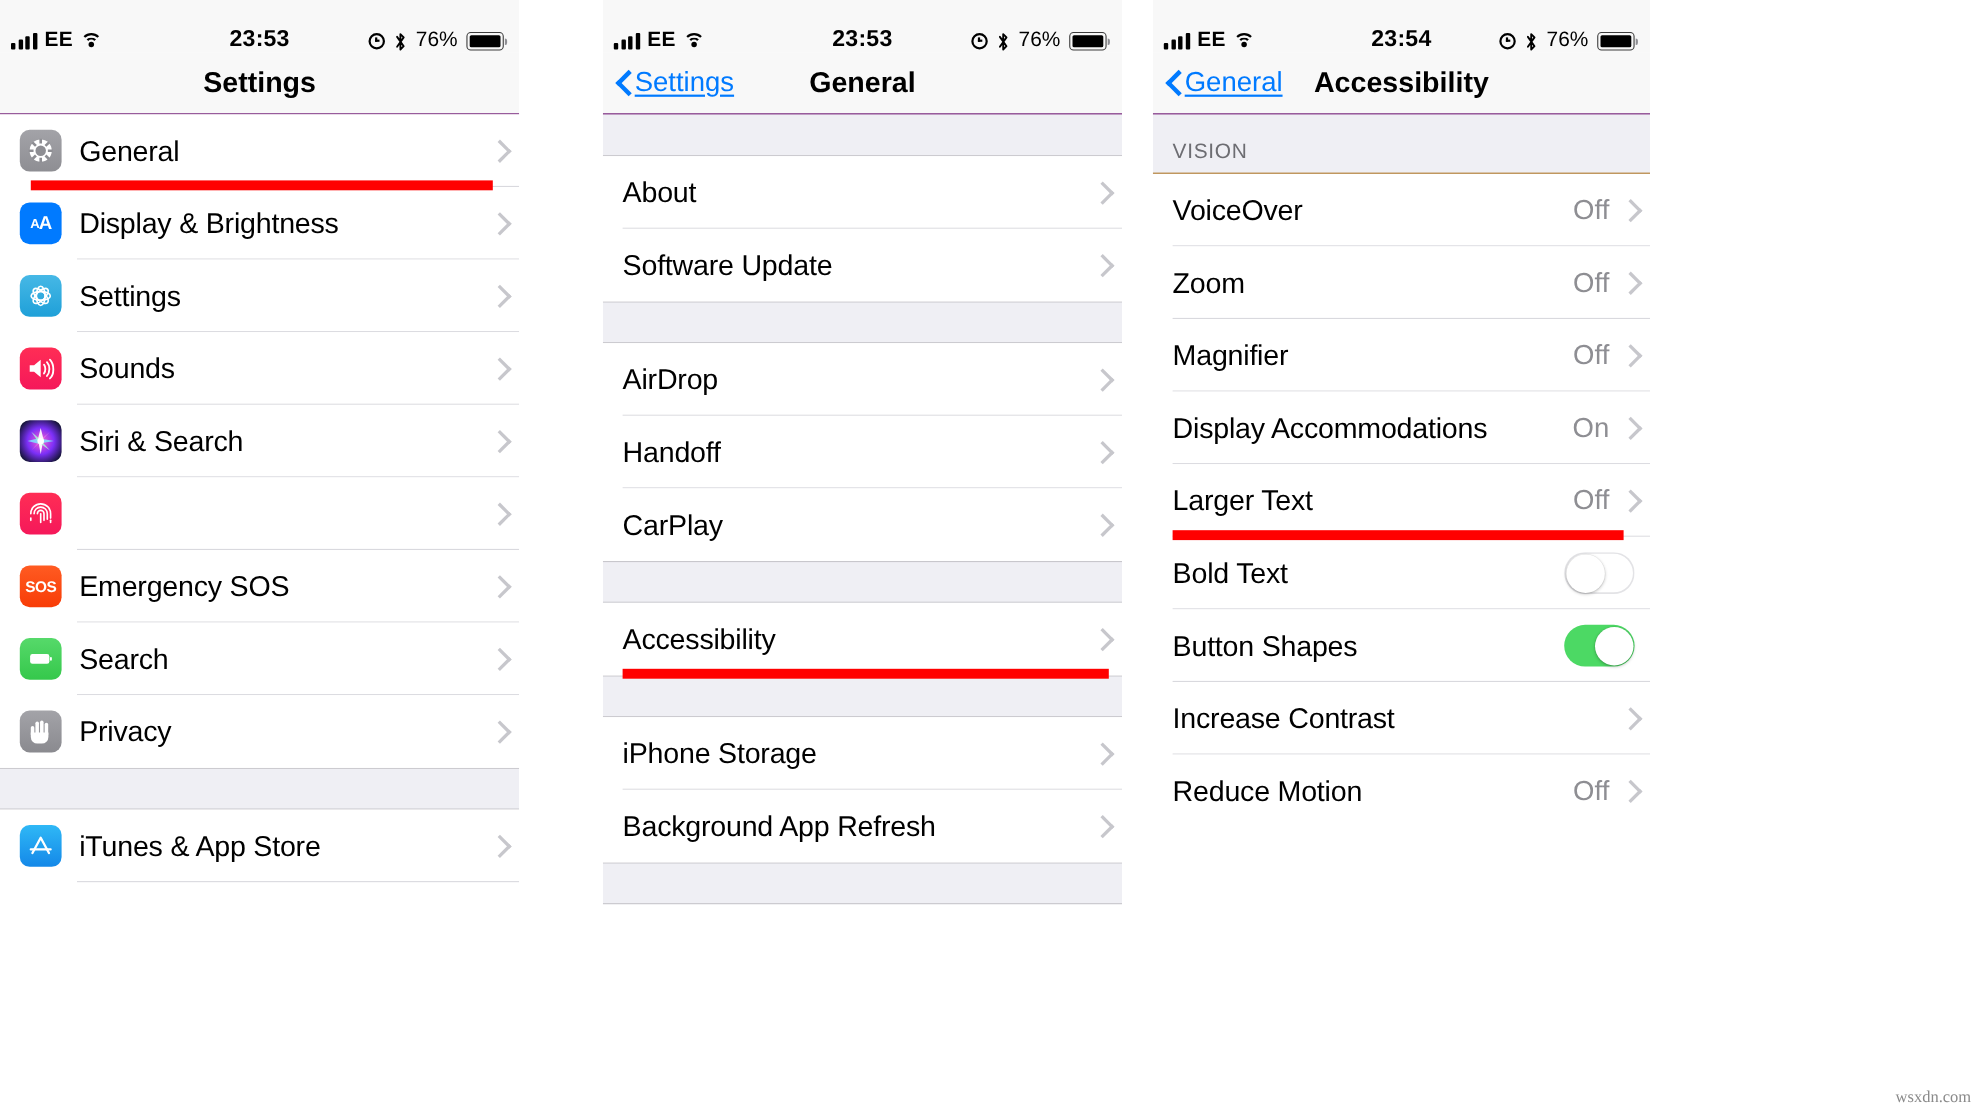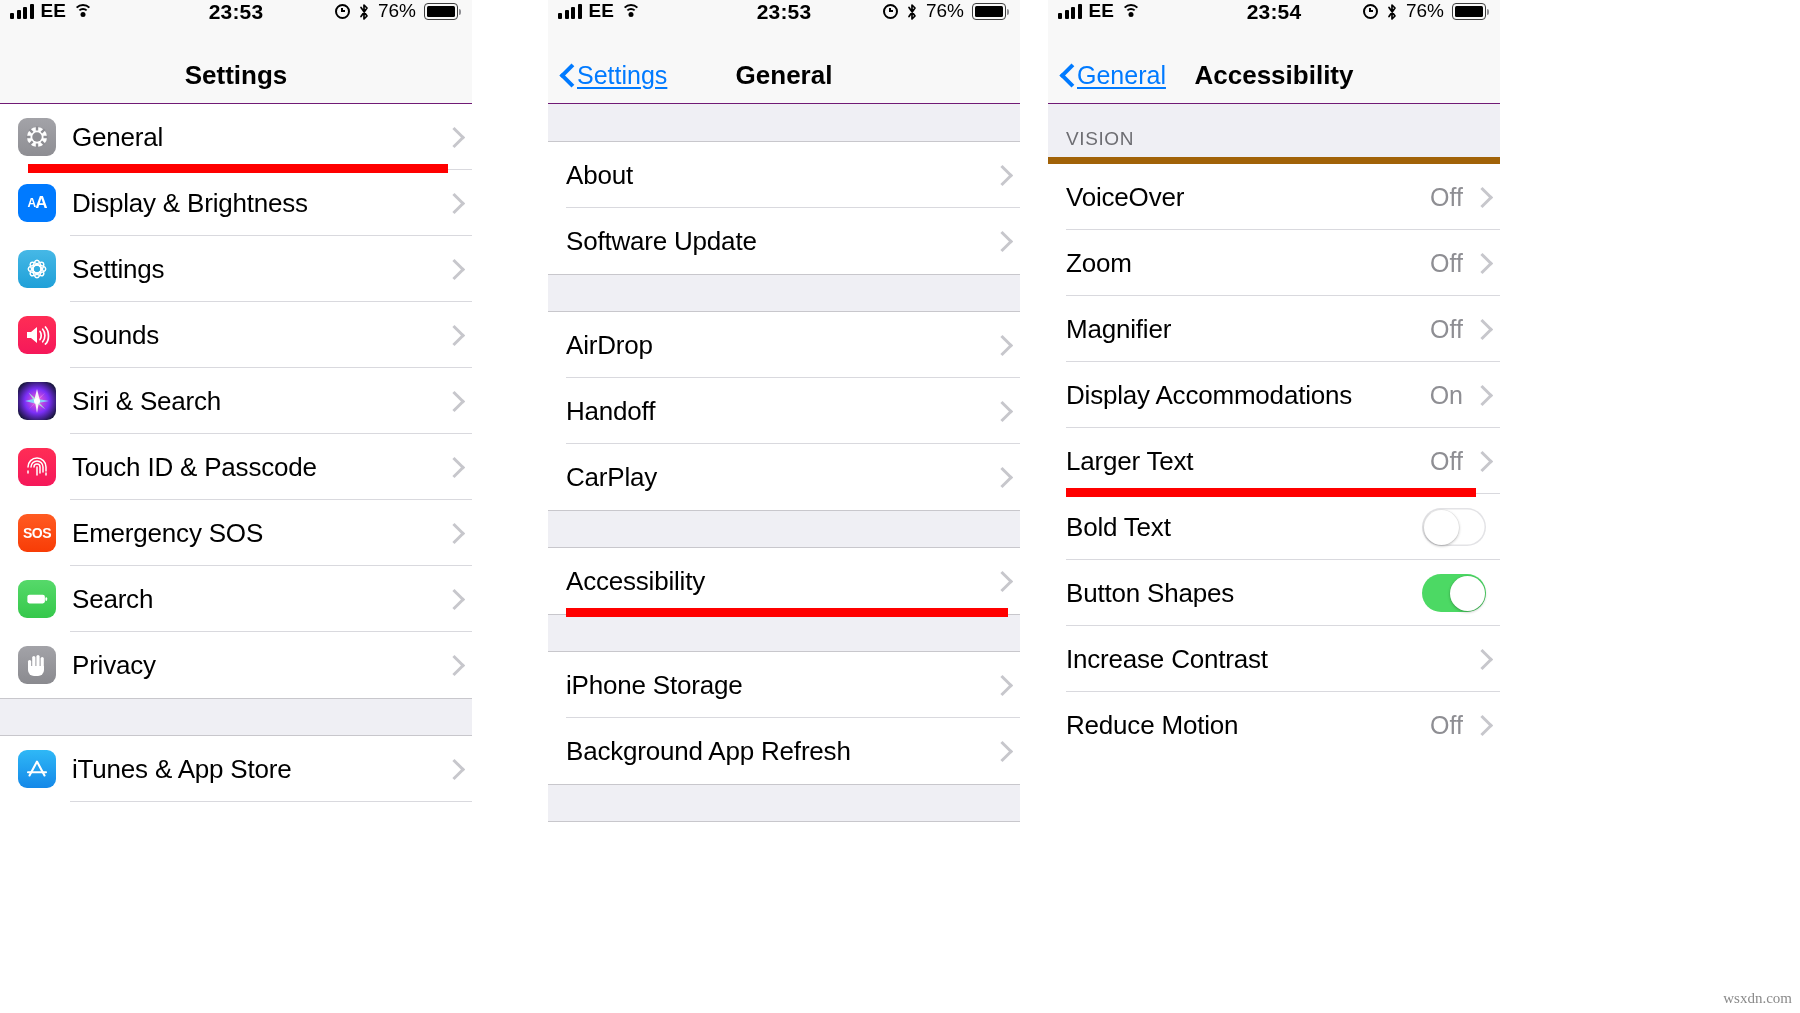--- a/index.html
+++ b/index.html
@@ -20,21 +20,21 @@
   .panel.p1 { width: 472px; }
   .gap { width: 76px; background: #ffffff; height: 1013px; }
   .panel.p2 { width: 472px; }
   .gap2 { width: 28px; background: #ffffff; height: 1013px; }
   .panel.p3 { width: 452px; }
 
   
   .statusbar {
     height: 48px;
     background: #f8f8f8;
-    display: flex; align-items: flex-start;
+    display: flex; align-items: flex-end;
     padding: 0 14px 0 10px;
     position: relative;
   }
   .sb-left { display: flex; align-items: center; gap: 7px; }
   .sb-center {
     position: absolute; left: 0; right: 0; text-align: center;
     font-size: 21px; font-weight: bold; color: #000; letter-spacing: .2px;
     pointer-events:none;
   }
   .sb-right {
@@ -93,21 +93,21 @@
   .back-label { text-decoration: underline; text-underline-offset: 3px; }
 
   
   .table { background:#ffffff; }
   .spacer { background: #efeff4; height: 38px; border-bottom:1px solid #c8c7cc; border-top:1px solid #c8c7cc;}
   .spacer.first { border-top:none; }
 
   .group-header {
     background:#efeff4; padding: 24px 0 7px 18px;
     font-size: 19px; color: #6d6d72; letter-spacing: .6px;
-    border-bottom:7px solid #a16207;
+    border-bottom:1px solid #a16207;
   }
 
   .row {
     position: relative;
     display:flex; align-items:center;
     height: 66px;
     padding-left: 18px; padding-right: 14px;
     background:#fff;
     cursor:pointer;
   }
@@ -294,21 +294,20 @@
               <g fill="none" stroke="#fff" stroke-width="1.5" stroke-linecap="round">
                 <path d="M4 13a9 9 0 0118 0v4"></path>
                 <path d="M7 13a6 6 0 0112 0v5"></path>
                 <path d="M10 13a3 3 0 016 0v6"></path>
                 <path d="M13 13v8"></path>
                 <path d="M4 17v2"></path>
                 <path d="M22 19v2"></path>
               </g>
             </svg>
           </span>
-          <span class="row-label">Touch ID &amp; Passcode</span>
           <span class="chev"></span>
           <span class="sep"></span>
         </div>
         <div class="row withicon">
           <span class="app-icon ic-sos">SOS</span>
           <span class="row-label">Emergency SOS</span>
           <span class="chev"></span>
           <span class="sep"></span>
         </div>
         <div class="row withicon">

